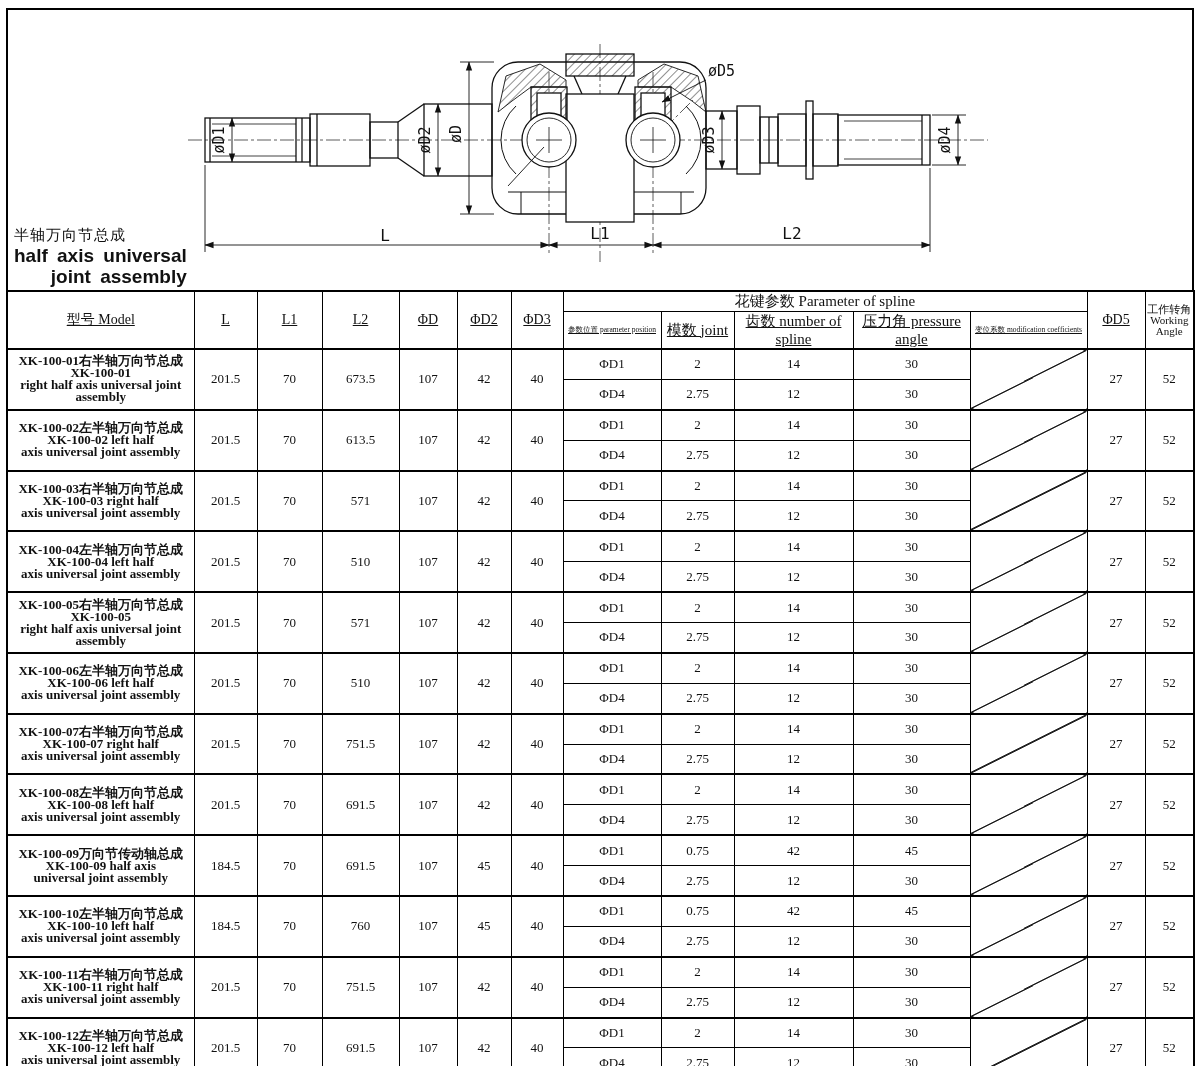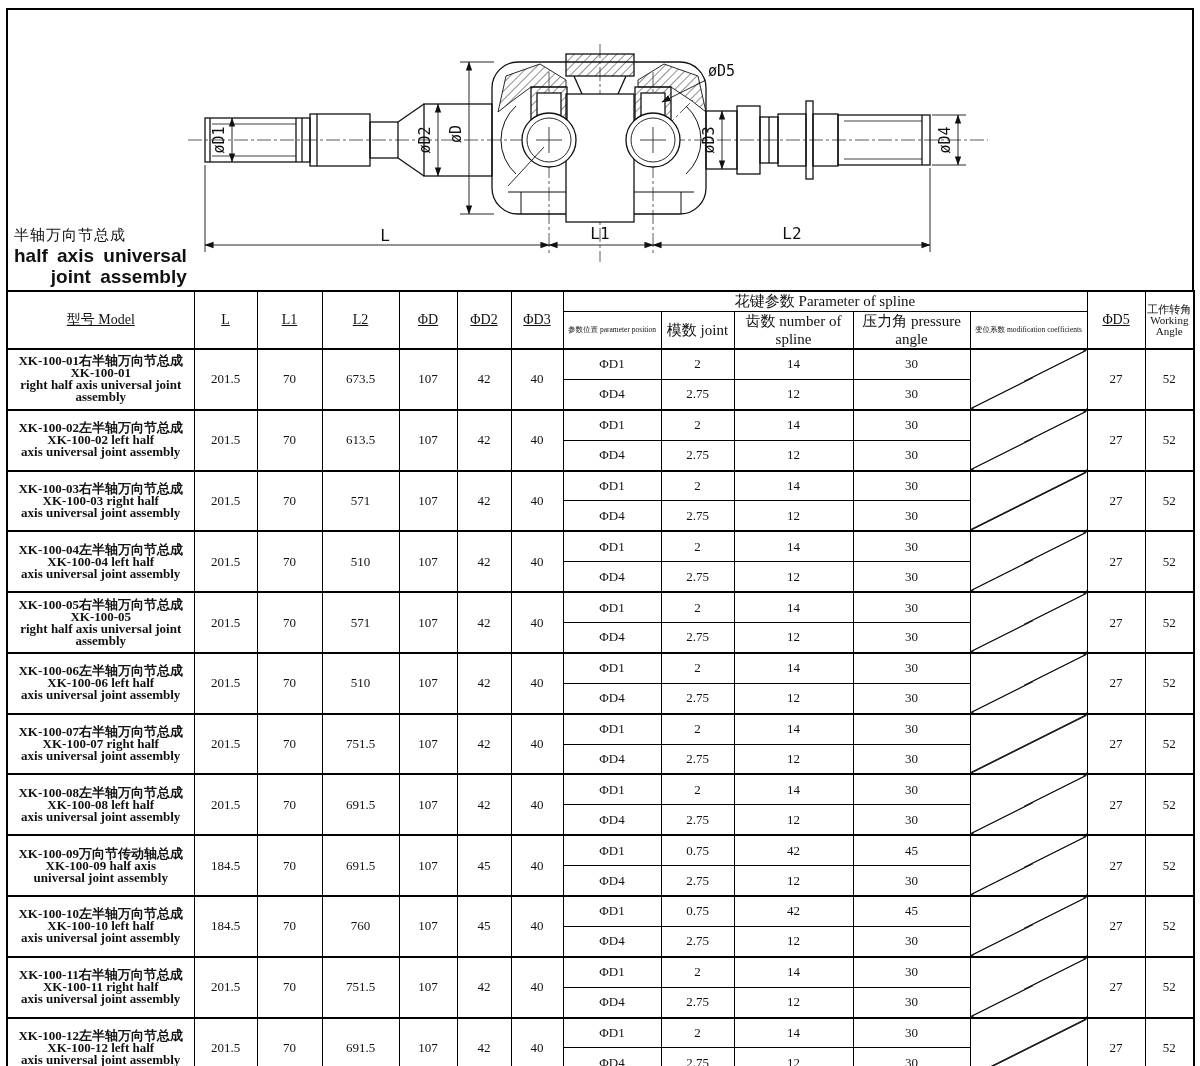--- a/index.html
+++ b/index.html
@@ -5,21 +5,21 @@
   html,body{margin:0;padding:0;background:#ffffff;}
   body{width:1200px;height:1066px;position:relative;font-family:"Liberation Serif",serif;color:#111;}
   .frame{position:absolute;left:6px;top:8px;width:1188px;height:284px;border:2px solid #000;border-bottom:none;box-sizing:border-box;}
   .drawing-svg{position:absolute;left:0;top:0;width:1200px;height:290px;}
   .titleblock{position:absolute;left:14px;top:226px;}
   .tb-zh{font-size:15px;letter-spacing:1px;font-family:"Liberation Serif",serif;}
   .tb-en{font-size:19px;font-weight:bold;font-family:"Liberation Sans",sans-serif;line-height:21px;word-spacing:4px;text-align:right;}
   table.spec{position:absolute;left:6px;top:290px;width:1188px;border-collapse:collapse;table-layout:fixed;border:2px solid #000;}
   table.spec th,table.spec td{border:1px solid #000;text-align:center;vertical-align:middle;padding:0;overflow:hidden;}
   table.spec thead tr.h1{height:16px;}
-  table.spec thead tr.h2{height:24px;}
+  table.spec thead tr.h2{height:24px;text-decoration:underline;}
   table.spec tbody tr{height:30.4px;}
   tbody tr.gs td{border-top:2px solid #000;}
   thead tr.h1 th{border-bottom:1px solid #000;}
   th{font-weight:normal;}
   .hdr-big{font-size:14px;text-decoration:underline;}
   .hdr-mid{font-size:15px;}
   .hdr-sm{font-size:7.5px;letter-spacing:0;}
   .hdr-wa{font-size:11px;line-height:11px;border-radius:7px;}
   .model{font-size:13px;line-height:12px;padding:0 3px;font-weight:bold;}
   .num{font-size:13px;}

